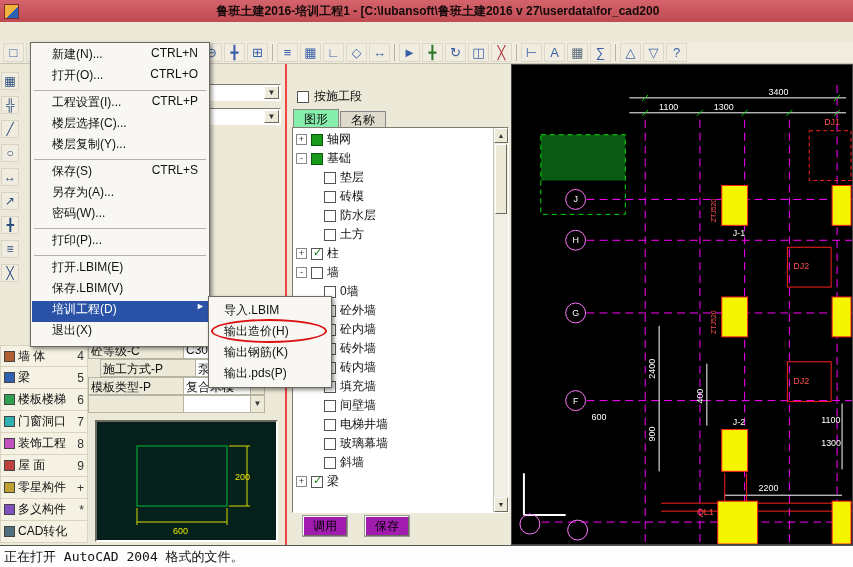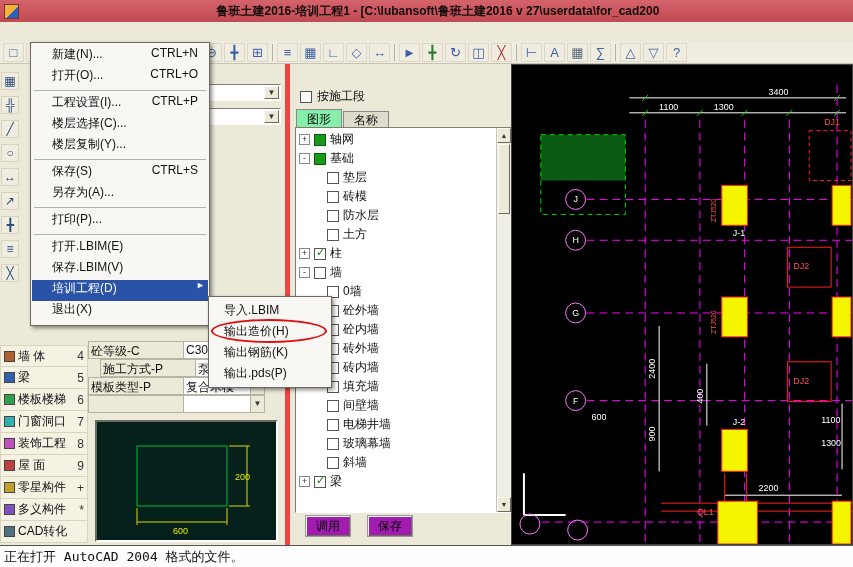--- a/index.html
+++ b/index.html
@@ -41,21 +41,21 @@
   .combo{position:absolute;left:4px;width:189px;height:17px;background:#fff;border:1px solid;border-color:#7f7c73 #ffffff #ffffff #7f7c73}
   .comboarrow{position:absolute;right:1px;top:1px;width:15px;height:13px;background:#ece9d8;border:1px solid;border-color:#ffffff #6d6a60 #6d6a60 #ffffff;font-size:8px;text-align:center;line-height:12px;color:#333}
   .c1{top:20px}.c2{top:44px}
   .prow{position:absolute;left:0;width:177px;height:18px;display:flex}
   .plabel{width:95px;background:#ece9d8;border:1px solid #b8b4a4;border-right:none;padding:1px 2px;white-space:nowrap;overflow:hidden}
   .pvalue{flex:1;background:#fff;border:1px solid #b8b4a4;padding:1px 16px 1px 2px;position:relative;white-space:nowrap;overflow:hidden}
   .pvarrow{position:absolute;right:0;top:0;width:14px;height:16px;background:#ece9d8;border-left:1px solid #b8b4a4;font-size:8px;text-align:center;line-height:15px;color:#333}
   .preview{position:absolute;left:7px;top:356px;width:183px;height:122px;background:#06211c;border:2px solid;border-color:#6d6a60 #ffffff #ffffff #6d6a60}
 
   
-  .treepanel{position:absolute;left:285px;top:0;width:226px;height:481px;border-left:5px solid #ef4444}
+  .treepanel{position:absolute;left:285px;top:0;width:226px;height:481px;border-left:2px solid #ef4444}
   .seccheck{position:absolute;left:10px;top:24px;display:flex;align-items:center;gap:5px}
   .chk{width:12px;height:12px;background:#fff;border:1px solid #555;display:inline-block;position:relative;flex:0 0 auto}
   .chk.filled{background:#1a9a1a;border-color:#0a570a}
   .chk.checked::after{content:"✓";position:absolute;left:1px;top:-3px;font-size:11px;color:#0a7a0a;font-weight:bold}
   .tabs{position:absolute;left:6px;top:45px;display:flex;align-items:flex-end}
   .tab{width:46px;height:17px;text-align:center;line-height:16px;background:#dedacc;border:1px solid #888;border-bottom:none;margin-right:1px}
   .tab.active{background:#86efac;height:19px;line-height:18px}
   .treebox{position:absolute;left:5px;top:63px;width:217px;height:386px;background:#fff;border:1px solid;border-color:#7f7c73 #ffffff #ffffff #7f7c73;overflow:hidden}
   .treerows{position:absolute;left:3px;top:2px;right:16px}
   .trow{height:19px;display:flex;align-items:center;gap:4px;white-space:nowrap}
@@ -442,20 +442,23 @@
         <span>楼层复制(Y)...</span>
       </div>
       <div class="msep"></div>
       <div class="mrow">
         <span>保存(S)</span>
         <span class="msct">CTRL+S</span>
       </div>
       <div class="mrow">
         <span>另存为(A)...</span>
       </div>
+      <div class="mrow">
+        <span>密码(W)...</span>
+      </div>
       <div class="msep"></div>
       <div class="mrow">
         <span>打印(P)...</span>
       </div>
       <div class="msep"></div>
       <div class="mrow">
         <span>打开.LBIM(E)</span>
       </div>
       <div class="mrow">
         <span>保存.LBIM(V)</span>

